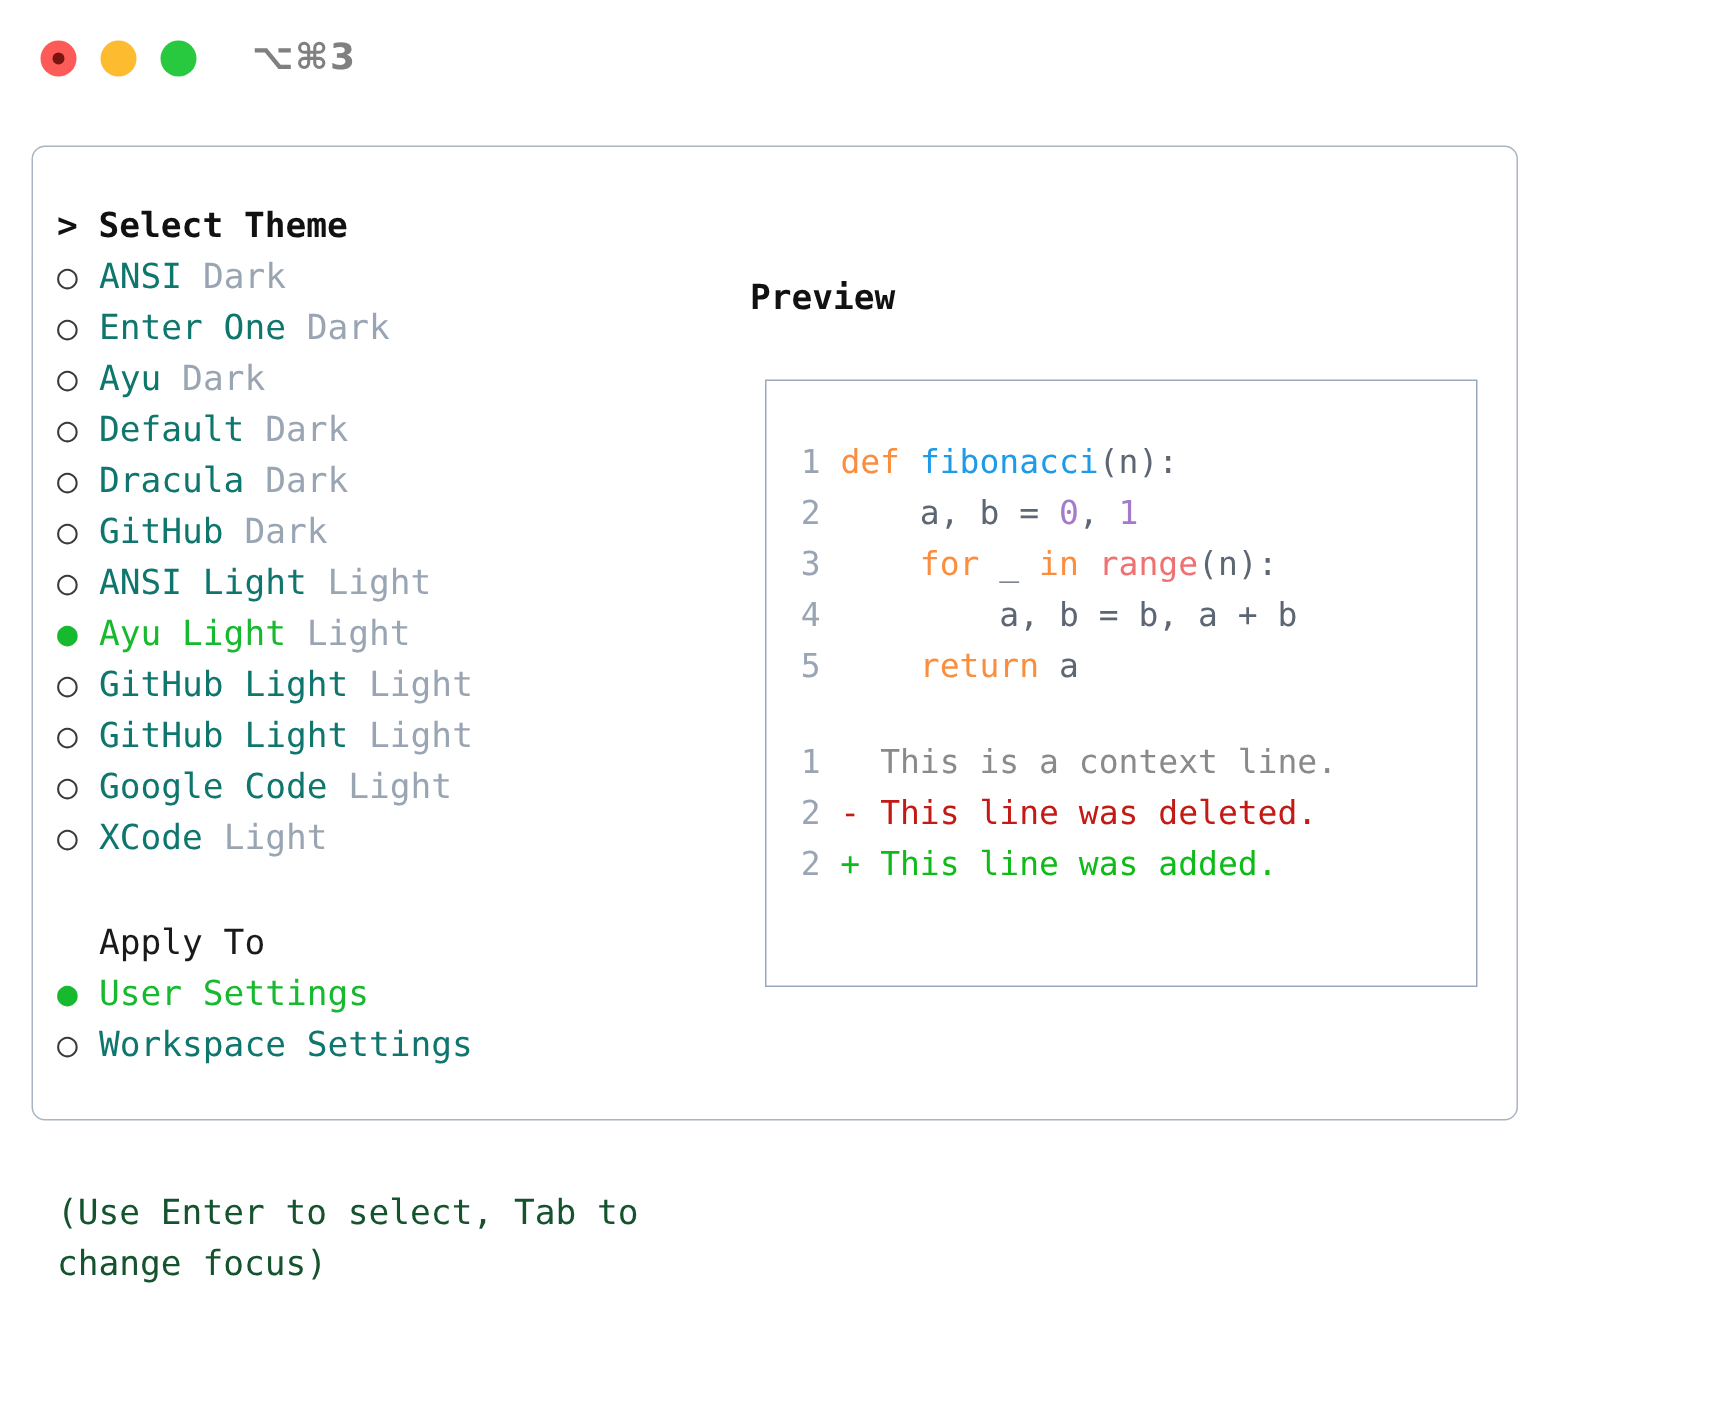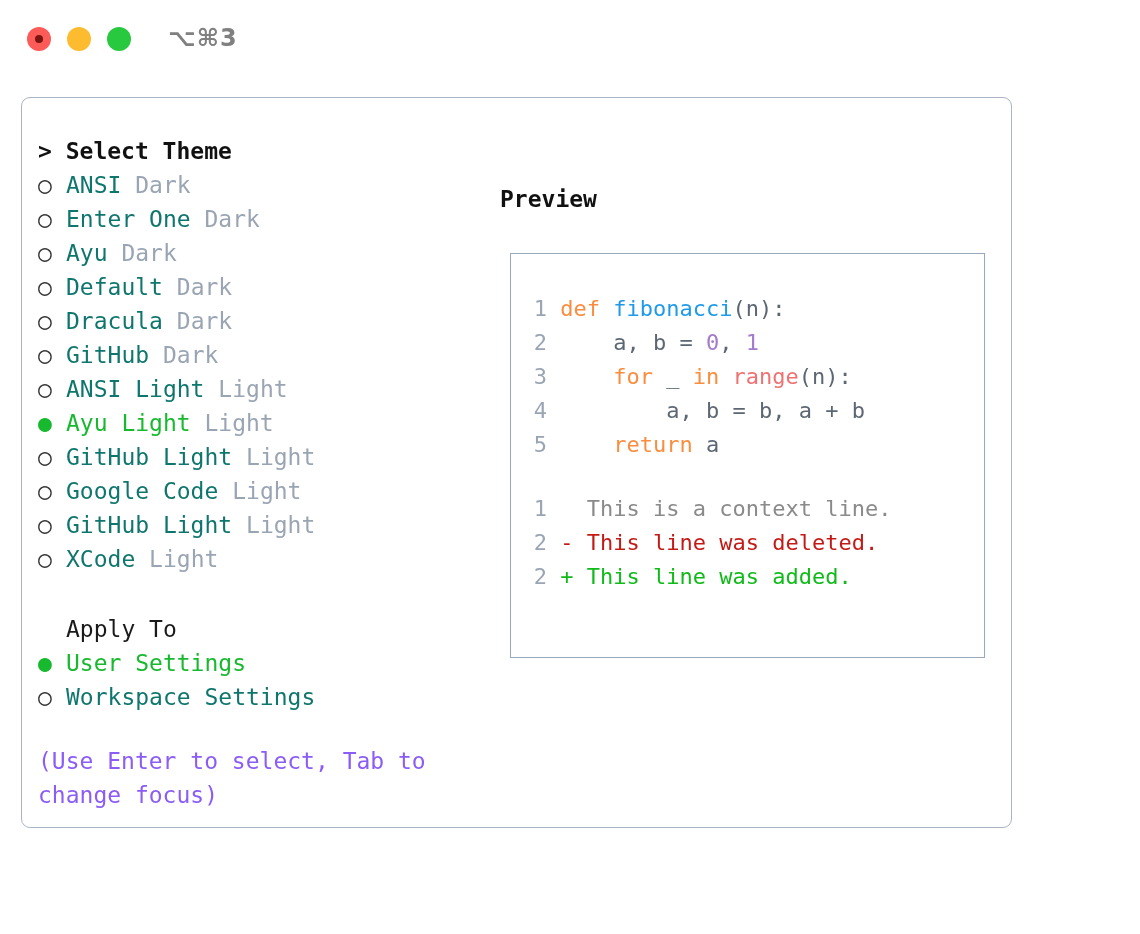--- a/index.html
+++ b/index.html
@@ -59,21 +59,21 @@
     letter-spacing: 1px;
     font-family: "DejaVu Sans", "Liberation Sans", sans-serif;
   }
 
   
   .panel {
     position: absolute;
     left: 21px;
     top: 97px;
     width: 991px;
-    height: 731px;
+    height: 650px;
     border: 1.5px solid #aab4c2;
     border-radius: 9px;
     background: #ffffff;
     box-sizing: border-box;
   }
 
   
   .left-col {
     position: absolute;
     left: 16px;
@@ -120,23 +120,24 @@
   .opt.selected .opt-label { color: #17b92e; }
   .opt-label { color: #0f766e; }
   .opt-tag { color: #9aa5b4; }
 
   .spacer-lg { height: 36px; }
   .spacer-md { height: 30px; }
 
   .hint {
     font-size: 23px;
     line-height: 34px;
-    color: #8b5cf6;
+    color: #14532d;
     width: 410px;
     white-space: pre-wrap;
+    margin-top: 48px;
   }
 
   
   .preview-title {
     font-size: 23px;
     line-height: 34px;
     color: #111111;
     font-weight: bold;
     white-space: pre;
   }
@@ -193,22 +194,22 @@
       <div id="theme-list">
           <div class="opt"><span class="marker">○</span><span class="opt-label">ANSI</span><span> </span><span class="opt-tag">Dark</span></div>
           <div class="opt"><span class="marker">○</span><span class="opt-label">Enter One</span><span> </span><span class="opt-tag">Dark</span></div>
           <div class="opt"><span class="marker">○</span><span class="opt-label">Ayu</span><span> </span><span class="opt-tag">Dark</span></div>
           <div class="opt"><span class="marker">○</span><span class="opt-label">Default</span><span> </span><span class="opt-tag">Dark</span></div>
           <div class="opt"><span class="marker">○</span><span class="opt-label">Dracula</span><span> </span><span class="opt-tag">Dark</span></div>
           <div class="opt"><span class="marker">○</span><span class="opt-label">GitHub</span><span> </span><span class="opt-tag">Dark</span></div>
           <div class="opt"><span class="marker">○</span><span class="opt-label">ANSI Light</span><span> </span><span class="opt-tag">Light</span></div>
           <div class="opt selected"><span class="marker">●</span><span class="opt-label">Ayu Light</span><span> </span><span class="opt-tag">Light</span></div>
           <div class="opt"><span class="marker">○</span><span class="opt-label">GitHub Light</span><span> </span><span class="opt-tag">Light</span></div>
+          <div class="opt"><span class="marker">○</span><span class="opt-label">GitHub Light</span><span> </span><span class="opt-tag">Light</span></div>
           <div class="opt"><span class="marker">○</span><span class="opt-label">Google Code</span><span> </span><span class="opt-tag">Light</span></div>
-          <div class="opt"><span class="marker">○</span><span class="opt-label">GitHub Light</span><span> </span><span class="opt-tag">Light</span></div>
           <div class="opt"><span class="marker">○</span><span class="opt-label">XCode</span><span> </span><span class="opt-tag">Light</span></div>
         </div>
 
       <div class="spacer-lg"></div>
 
       <div class="subsection-title">Apply To</div>
 
       <div id="apply-list">
           <div class="opt selected"><span class="marker">●</span><span class="opt-label">User Settings</span></div>
           <div class="opt"><span class="marker">○</span><span class="opt-label">Workspace Settings</span></div>

